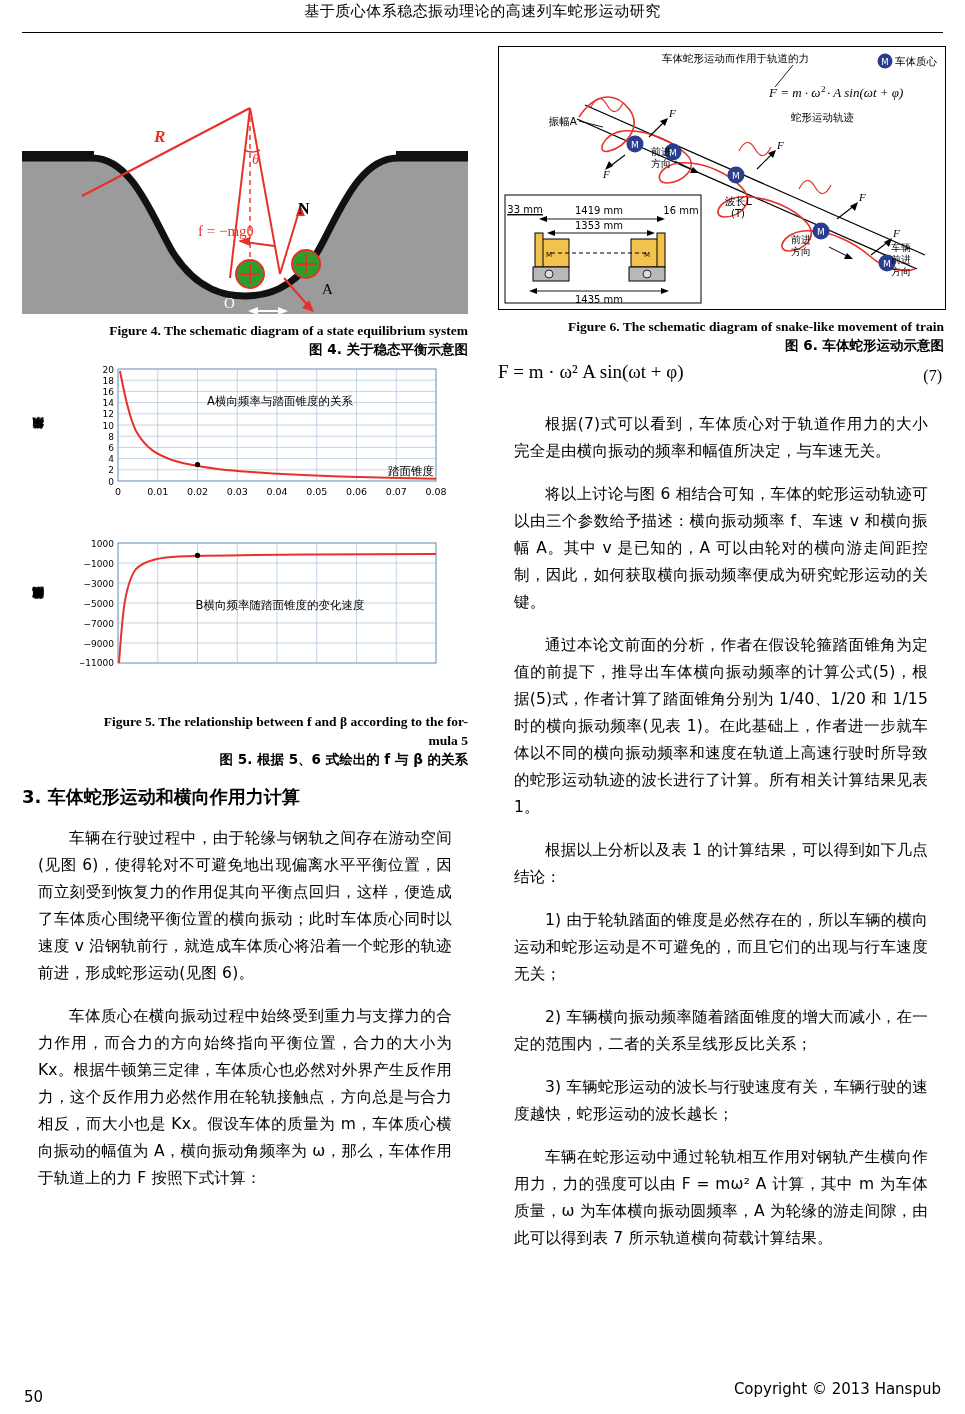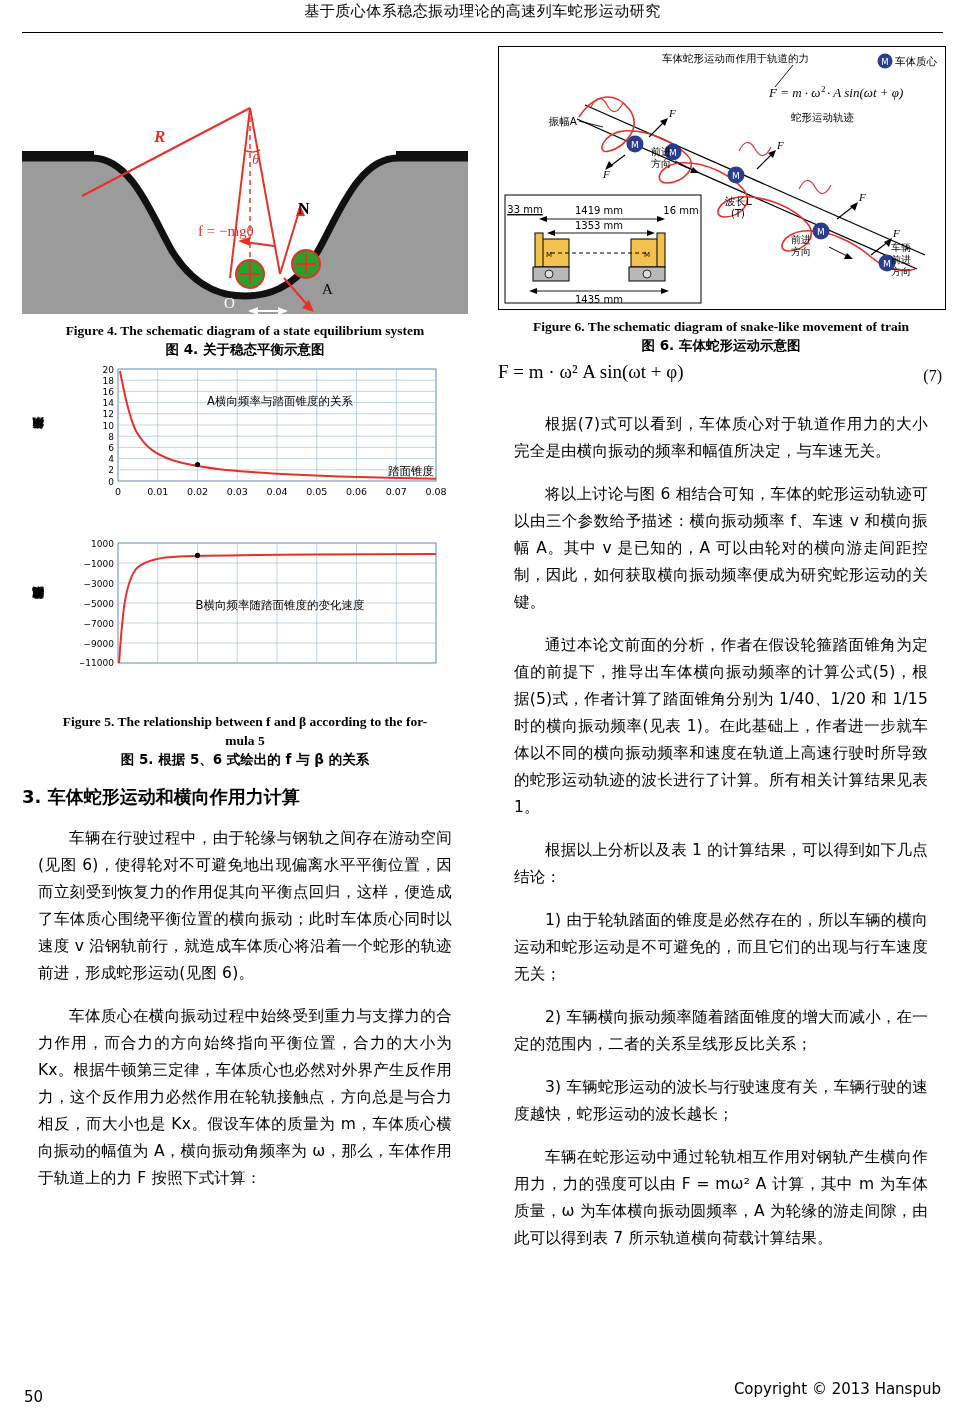--- a/index.html
+++ b/index.html
@@ -27,21 +27,21 @@
 
   
   .col-left{position:absolute;left:22px;top:46px;width:446px;}
   .col-right{position:absolute;left:498px;top:46px;width:446px;}
 
   
   .caption{
     font-family:"Liberation Serif", serif;
     font-size:13.5px;
     font-weight:bold;
-    text-align:center;
+    text-align:right;
     line-height:1.35;
     margin-top:8px;
   }
   .caption .cn{font-family:"DejaVu Sans", sans-serif;font-size:13.5px;}
 
   
   p.body{
     font-family:"DejaVu Sans", sans-serif;
     font-size:15.5px;
     line-height:27px;

